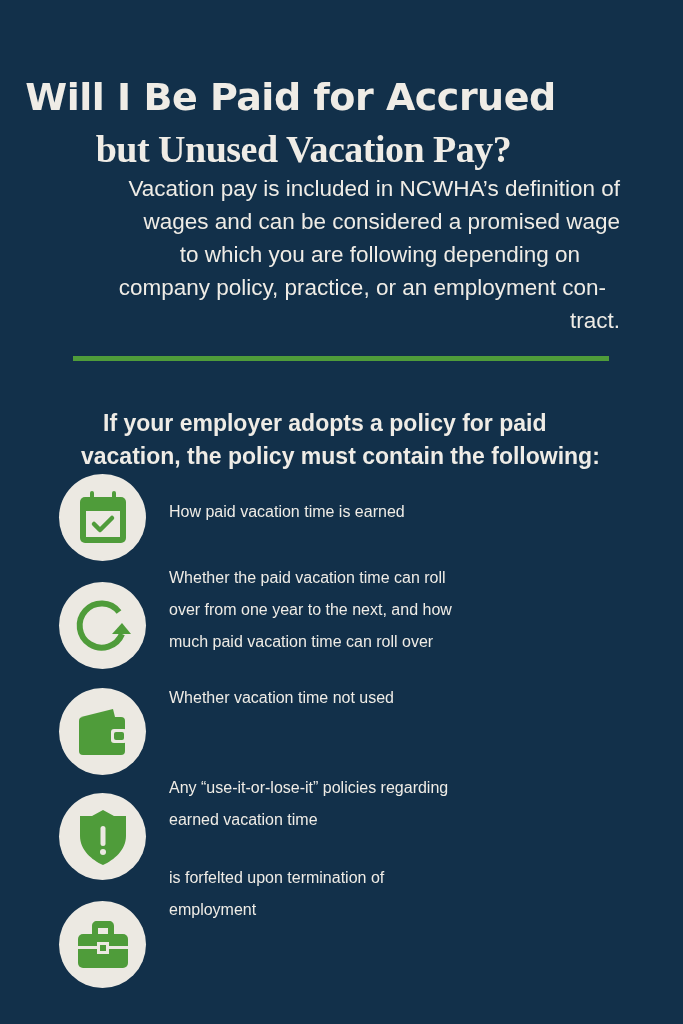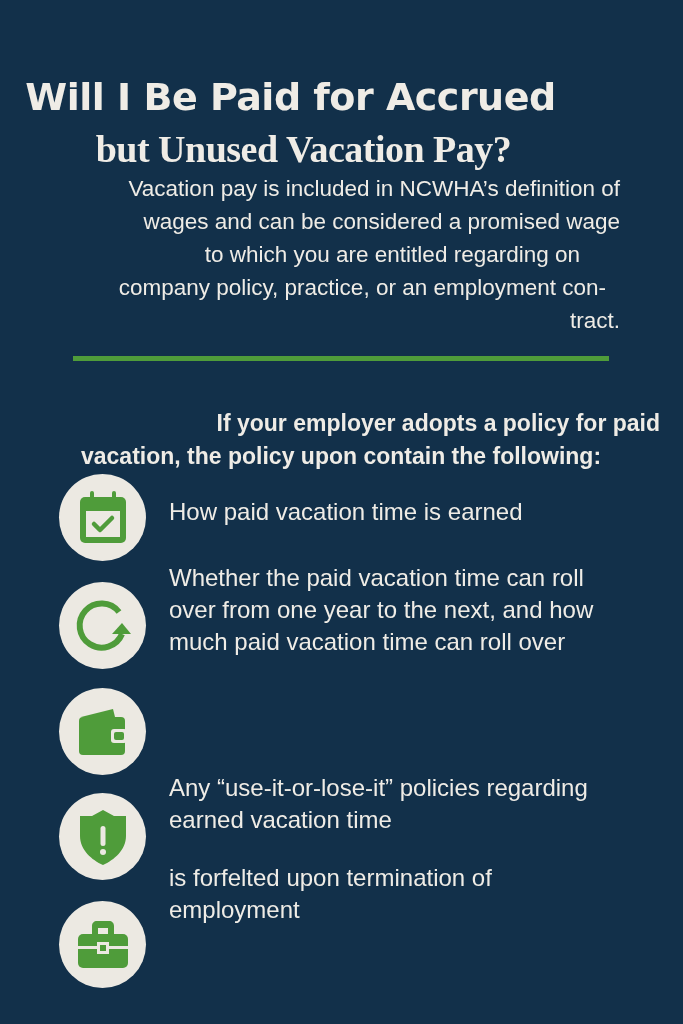--- a/index.html
+++ b/index.html
@@ -58,68 +58,68 @@
       left: 60px;
       top: 388px;
       width: 600px;
       font-family: "Liberation Sans", sans-serif;
       font-weight: bold;
       font-size: 23px;
       line-height: 33px;
       color: #efece6;
     }
     .subhead .ln { display: block; white-space: nowrap; }
-    .subhead .ln1 { padding-left: 43px; text-align: right; }
+    .subhead .ln1 { padding-left: 43px; }
     .subhead .ln2 { padding-left: 21px; }
 
     .icon-circle {
       position: absolute;
       left: 59px;
       width: 87px;
       height: 87px;
       border-radius: 50%;
       background: #ece9e2;
       display: flex;
       align-items: center;
       justify-content: center;
     }
     .icon-circle svg { display: block; }
 
     .item-text {
       position: absolute;
       left: 169px;
       width: 470px;
       font-family: "Liberation Sans", sans-serif;
-      font-size: 24px;
+      font-size: 16px;
       line-height: 32px;
       color: #efece6;
     }
     .item-text .ln { display: block; white-space: nowrap; }
   </style>
 </head>
 <body>
 
 <h1 class="title">
   <span class="line line1">Will I Be Paid for Accrued</span>
   <span class="line line2">but Unused Vacation Pay?</span>
 </h1>
 
 <div class="intro">
   <span class="ln" style="padding-left:0px">Vacation pay is included in NCWHA’s definition of</span>
   <span class="ln" style="padding-left:16px">wages and can be considered a promised wage</span>
-  <span class="ln" style="padding-right:40px">to which you are entitled regarding on</span>
+  <span class="ln" style="padding-right:40px">to which you are following depending on</span>
   <span class="ln" style="padding-right:14px">company policy, practice, or an employment con-</span>
   <span class="ln" style="padding-left:4px">tract.</span>
 </div>
 
 <div class="divider"></div>
 
 <h2 class="subhead">
   <span class="ln ln1">If your employer adopts a policy for paid</span>
-  <span class="ln ln2">vacation, the policy upon contain the following:</span>
+  <span class="ln ln2">vacation, the policy must contain the following:</span>
 </h2>
 
 <div class="icon-circle" style="top:474px">
   <svg width="50" height="54" viewBox="0 0 50 54">
     <rect x="12" y="0" width="4" height="10" rx="2" fill="#4f9c3a"></rect>
     <rect x="34" y="0" width="4" height="10" rx="2" fill="#4f9c3a"></rect>
     <rect x="2" y="6" width="46" height="46" rx="5" fill="#4f9c3a"></rect>
     <rect x="8" y="20" width="34" height="26" fill="#ece9e2"></rect>
     <polyline points="16,33 22,39 34,27" fill="none" stroke="#4f9c3a" stroke-width="4.5" stroke-linecap="round" stroke-linejoin="round"></polyline>
   </svg>
@@ -142,20 +142,21 @@
 
 <div class="icon-circle" style="top:688px">
   <svg width="52" height="50" viewBox="0 0 52 50">
     <polygon points="4,10 36,2 38,10" fill="#4f9c3a"></polygon>
     <rect x="2" y="10" width="46" height="38" rx="4" fill="#4f9c3a"></rect>
     <rect x="34" y="22" width="16" height="14" rx="3" fill="#ece9e2"></rect>
     <rect x="37" y="25" width="10" height="8" rx="2" fill="#4f9c3a"></rect>
   </svg>
 </div>
 <div class="item-text" style="top:682px">
+  <span class="ln">Whether vacation time not used</span>
 </div>
 
 <div class="icon-circle" style="top:793px">
   <svg width="50" height="58" viewBox="0 0 50 58">
     <path d="M25 2 L36 8 L48 8 L48 28 C48 42 36 52 25 57 C14 52 2 42 2 28 L2 8 L14 8 Z" fill="#4f9c3a"></path>
     <rect x="22.5" y="18" width="5" height="20" rx="2.5" fill="#ece9e2"></rect>
     <circle cx="25" cy="44" r="3" fill="#ece9e2"></circle>
   </svg>
 </div>
 <div class="item-text" style="top:772px">

